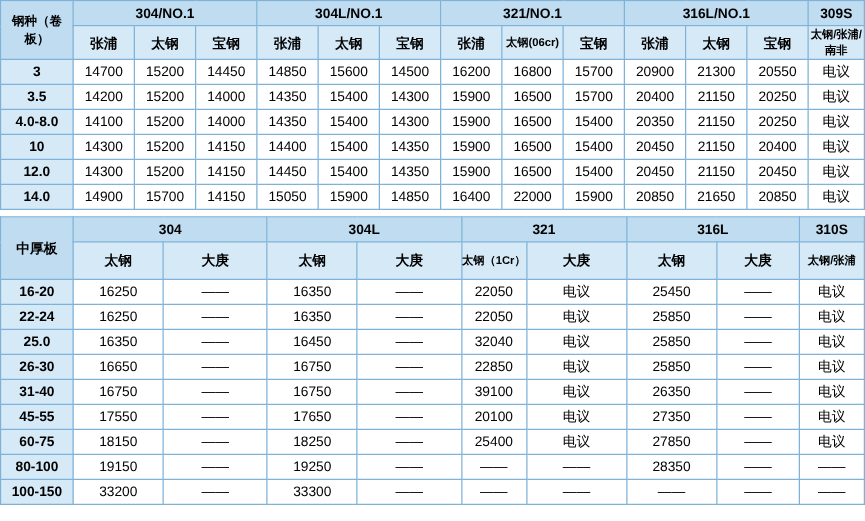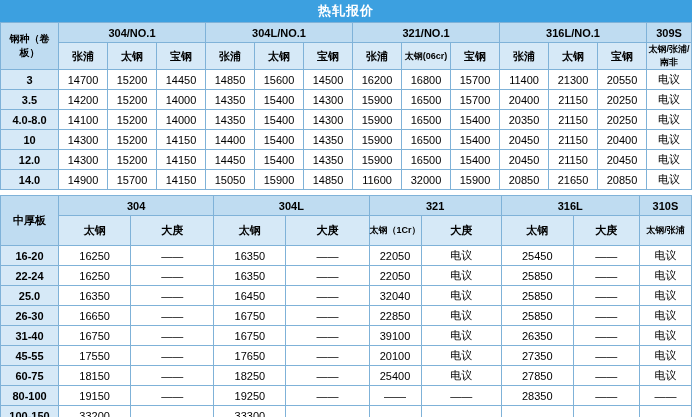--- a/index.html
+++ b/index.html
@@ -38,21 +38,20 @@
   .data{background:#ffffff;}
   .small{font-size:10px;}
   .tiny{font-size:9px;}
   .spacer{height:5px;border:none;background:#ffffff;}
 </style>
 </head>
 <body>
 
 <div id="page">
 
-  <div class="title-bar">热轧报价</div>
 
   <table>
     <colgroup>
       <col style="width:58px">
       <col style="width:49px">
         <col style="width:49px">
         <col style="width:49px">
       <col style="width:49px">
         <col style="width:49px">
         <col style="width:49px">
@@ -93,21 +92,21 @@
       <td class="rowlbl">3</td>
       <td class="data">14700</td>
       <td class="data">15200</td>
       <td class="data">14450</td>
       <td class="data">14850</td>
       <td class="data">15600</td>
       <td class="data">14500</td>
       <td class="data">16200</td>
       <td class="data">16800</td>
       <td class="data">15700</td>
-      <td class="data">11400</td>
+      <td class="data">20900</td>
       <td class="data">21300</td>
       <td class="data">20550</td>
       <td class="data">电议</td>
     </tr>
     <tr>
       <td class="rowlbl">3.5</td>
       <td class="data">14200</td>
       <td class="data">15200</td>
       <td class="data">14000</td>
       <td class="data">14350</td>
@@ -170,22 +169,22 @@
       <td class="data">电议</td>
     </tr>
     <tr>
       <td class="rowlbl">14.0</td>
       <td class="data">14900</td>
       <td class="data">15700</td>
       <td class="data">14150</td>
       <td class="data">15050</td>
       <td class="data">15900</td>
       <td class="data">14850</td>
-      <td class="data">11600</td>
-      <td class="data">32000</td>
+      <td class="data">16400</td>
+      <td class="data">22000</td>
       <td class="data">15900</td>
       <td class="data">20850</td>
       <td class="data">21650</td>
       <td class="data">20850</td>
       <td class="data">电议</td>
     </tr>
   </tbody>
     </table>
 
   <div class="spacer" style="height:5px;"></div>

